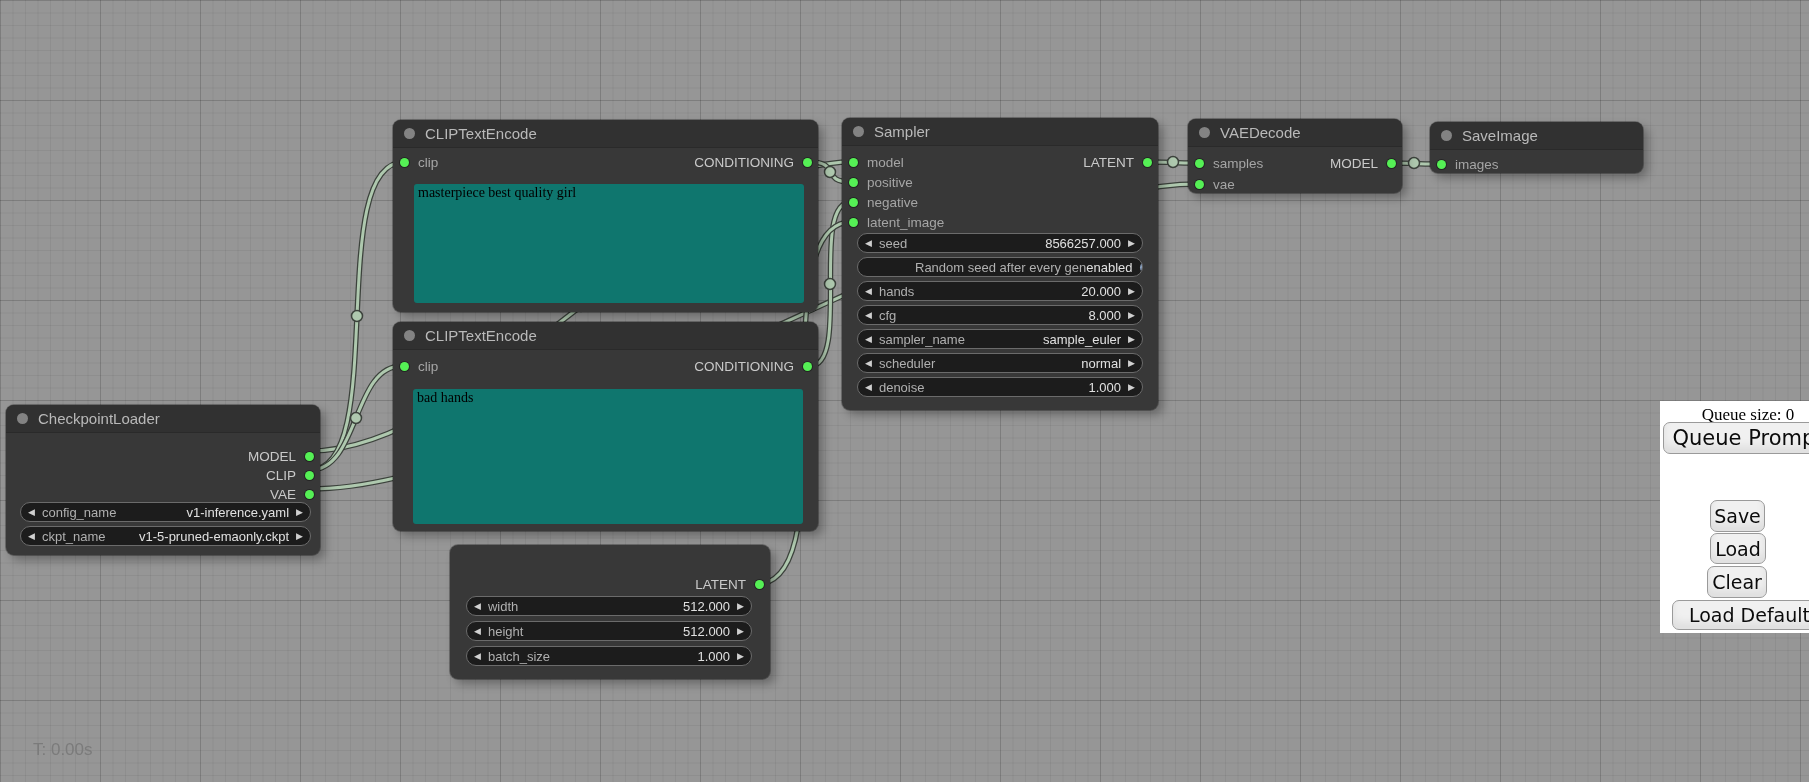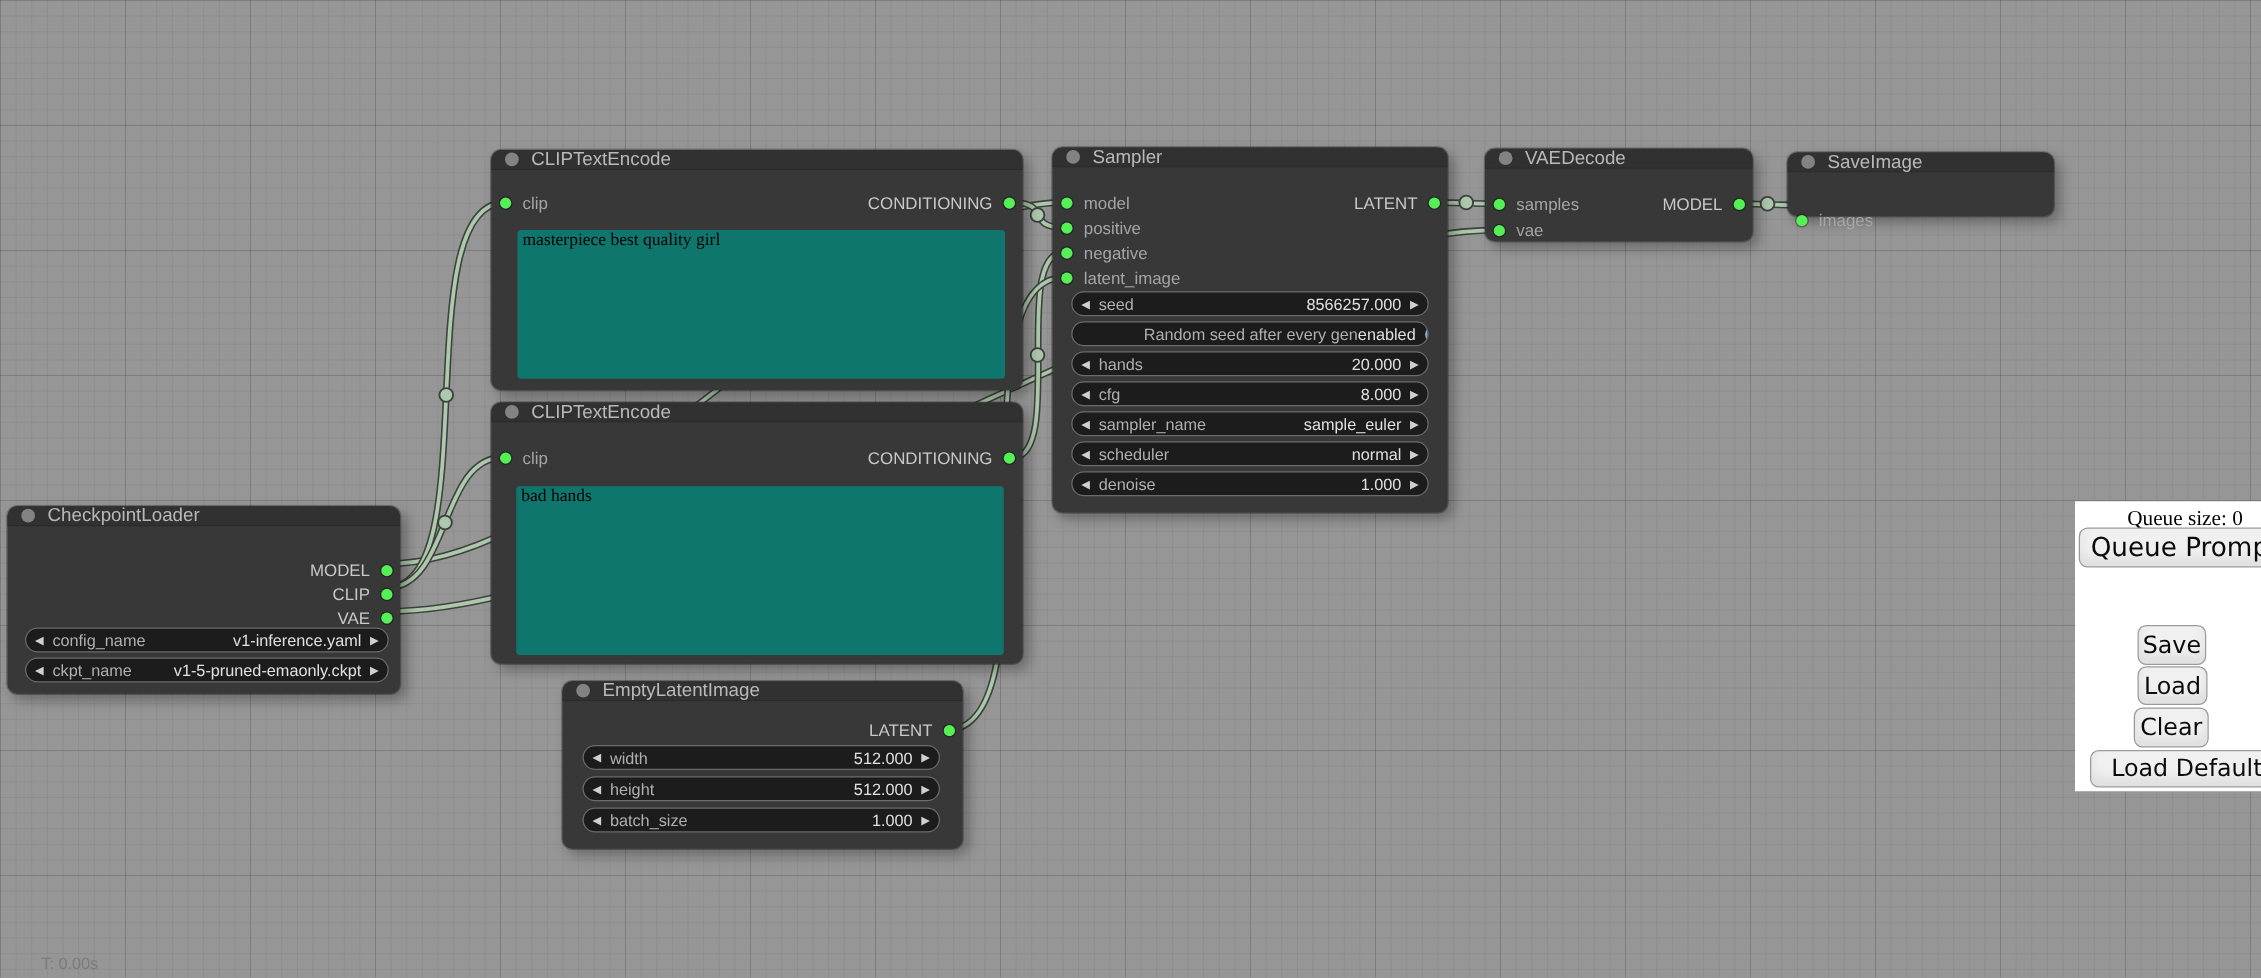--- a/index.html
+++ b/index.html
@@ -19,21 +19,21 @@
   .wire-outer { fill:none; stroke:#3c423c; stroke-width:5.5; }
   .wire-inner { fill:none; stroke:#aec8ae; stroke-width:3; }
   .link-dot  { fill:#aec8ae; stroke:#3c423c; stroke-width:1.5; }
 
   .node {
     position:absolute; z-index:1;
     background:#383838; border-radius:8px;
     box-shadow:0 0 0 1px rgba(0,0,0,0.28), 5px 5px 10px rgba(0,0,0,0.30);
   }
   .node-header {
-    position:absolute; left:0; right:0; top:0; height:16px;
+    position:absolute; left:0; right:0; top:0; height:28px;
     background:#313131; border-radius:8px 8px 0 0;
     border-bottom:1px solid #2a2a2a;
     display:flex; align-items:center;
   }
   .node-dot { width:11px; height:11px; border-radius:50%; background:#838383; margin-left:11px; flex:none; }
   .node-title { margin-left:10px; color:#b9b9b9; font-size:15px; white-space:nowrap; }
 
   .slot { position:absolute; height:18px; display:flex; align-items:center; font-size:13.5px; white-space:nowrap; }
   .slot.in  { left:7px;  color:#a5a5a5; }
   .slot.out { right:6px; color:#c9c9c9; flex-direction:row-reverse; }
@@ -61,21 +61,21 @@
   .queue-panel { position:absolute; left:1660px; top:401px; width:176px; height:232px; background:#ffffff; z-index:2; }
   .queue-size { position:absolute; top:4px; left:0; width:100%; text-align:center;
     font-family:"Liberation Serif", serif; font-size:17px; color:#000; }
   .qbtn {
     position:absolute; display:flex; align-items:center; justify-content:center;
     background:#f0f0f0; border:1px solid #9a9a9a; border-radius:7px;
     box-shadow:inset 0 -7px 9px rgba(0,0,0,0.07);
     font-family:"DejaVu Sans", sans-serif; font-size:19px; color:#0b0b0b; cursor:pointer;
   }
   .qbtn.big { font-size:21px; }
-  .render-time { position:absolute; left:33px; top:763px; font-size:13px; color:#7b7b7b; z-index:0; }
+  .render-time { position:absolute; left:33px; top:740px; font-size:17px; color:#7b7b7b; z-index:0; }
 </style>
 </head>
 <body>
 
 <svg class="wires" width="1809" height="782">
   <g>
     <path class="wire-outer" d="M310,451 C480,451 681,162 851,162"></path>
     <path class="wire-inner" d="M310,451 C480,451 681,162 851,162"></path>
     <circle class="link-dot" cx="581" cy="306" r="5.5"></circle>
   </g>
@@ -270,31 +270,27 @@
     <span class="port"></span>
     <span>MODEL</span>
   </div>
 </div>
 
 <div class="node" style="left:1430px; top:122px; width:213px; height:51px;">
   <div class="node-header">
     <span class="node-dot"></span>
     <span class="node-title">SaveImage</span>
   </div>
-  <div class="slot in" style="top:33px;margin-top:12px;">
+  <div class="slot in" style="top:33px;">
     <span class="port"></span>
     <span>images</span>
   </div>
 </div>
 
 <div class="node" style="left:450px; top:545px; width:320px; height:134px;">
-  <div class="node-header">
-    <span class="node-dot"></span>
-    <span class="node-title">EmptyLatentImage</span>
-  </div>
   <div class="slot out" style="top:30px;">
     <span class="port"></span>
     <span>LATENT</span>
   </div>
   <div class="widget" style="left:16px; top:51px; width:286px;">
     <span class="arrow">◀</span>
     <span class="wname">width</span>
     <span class="wvalue">512.000</span>
     <span class="arrow">▶</span>
   </div>

